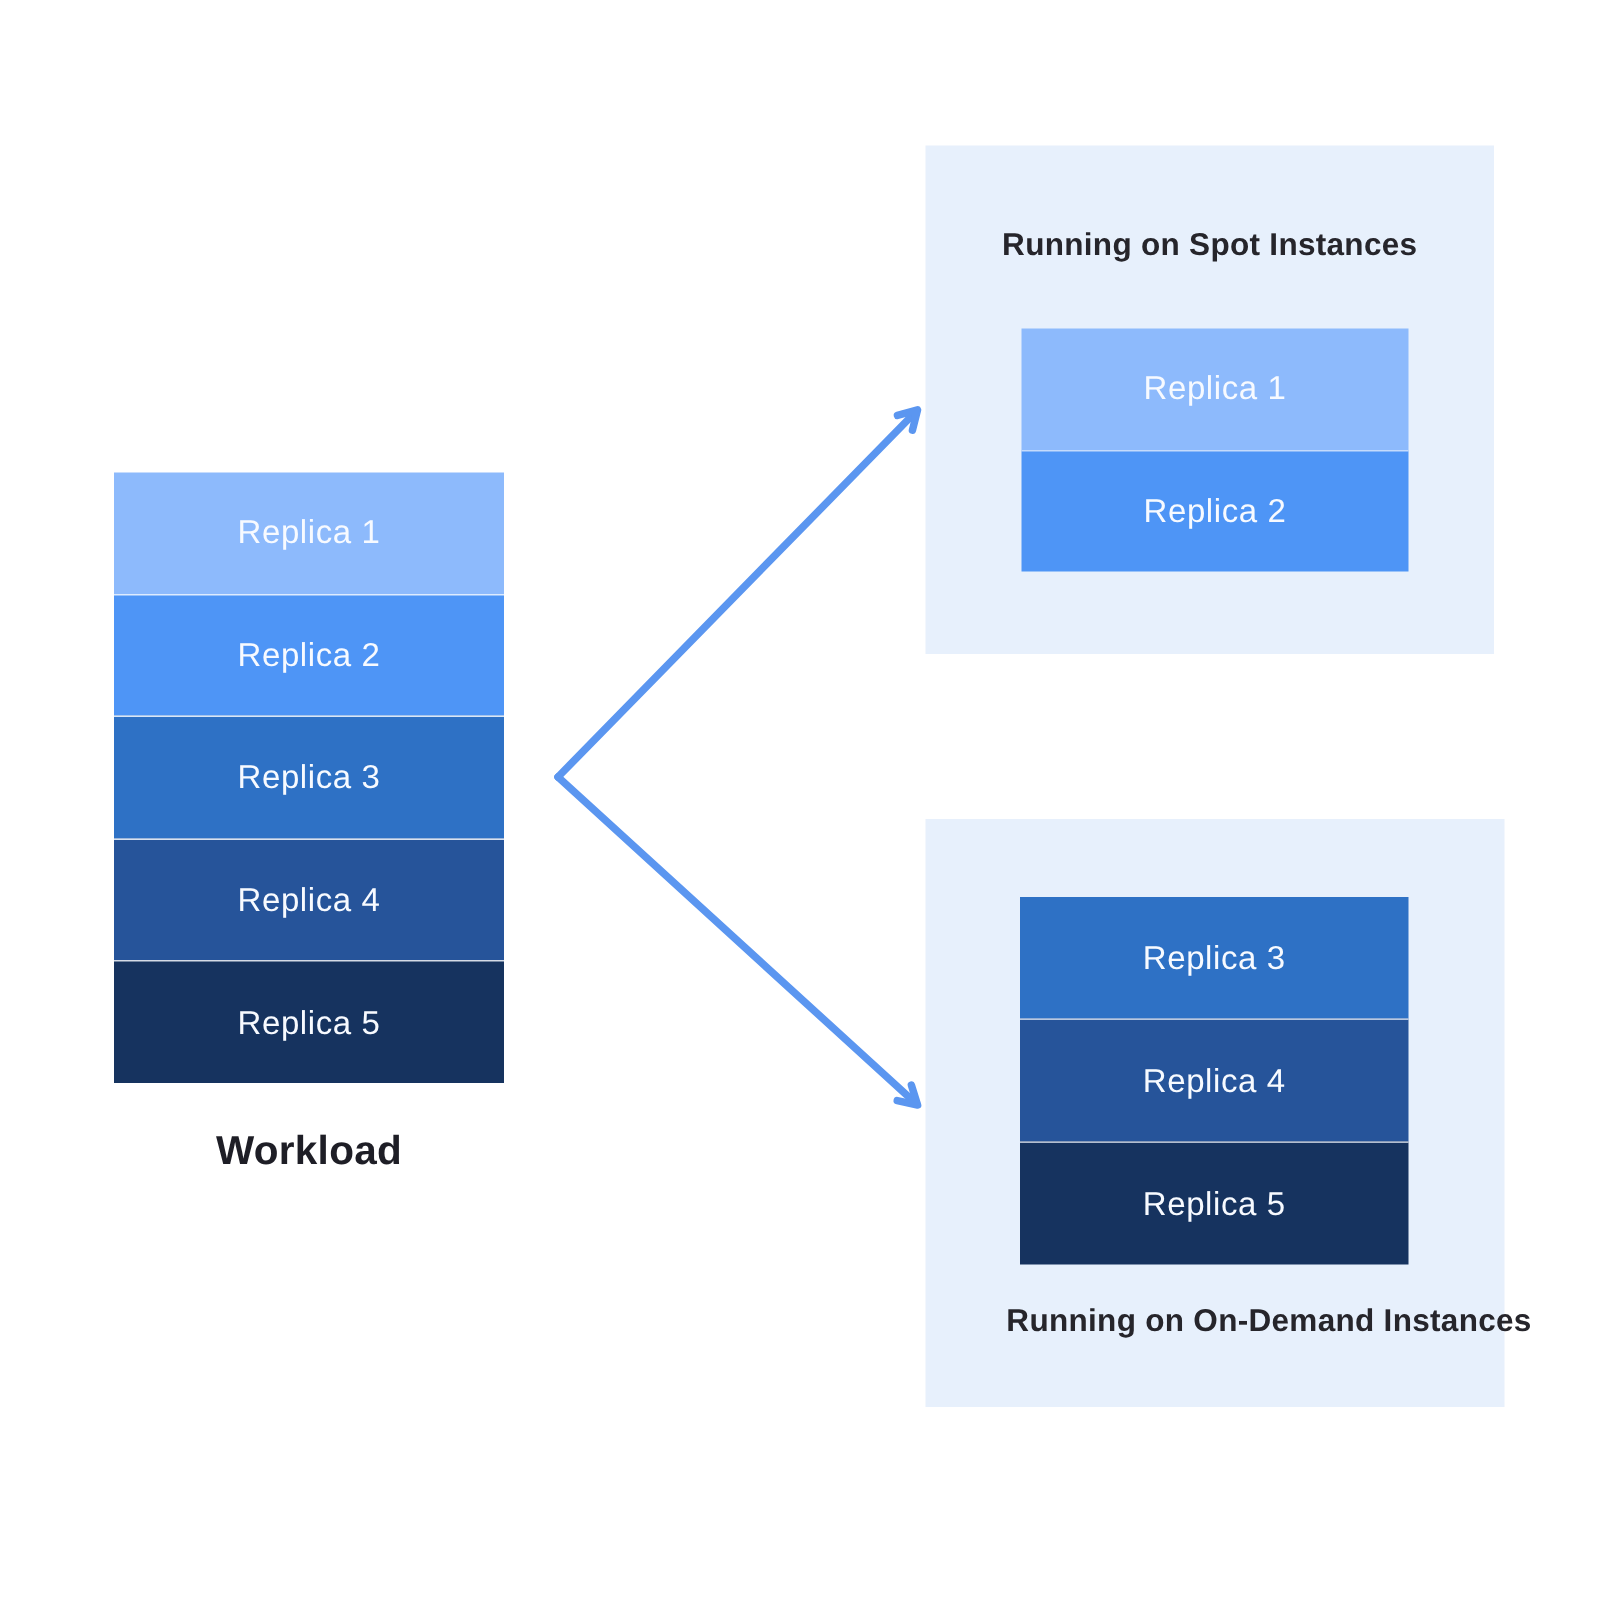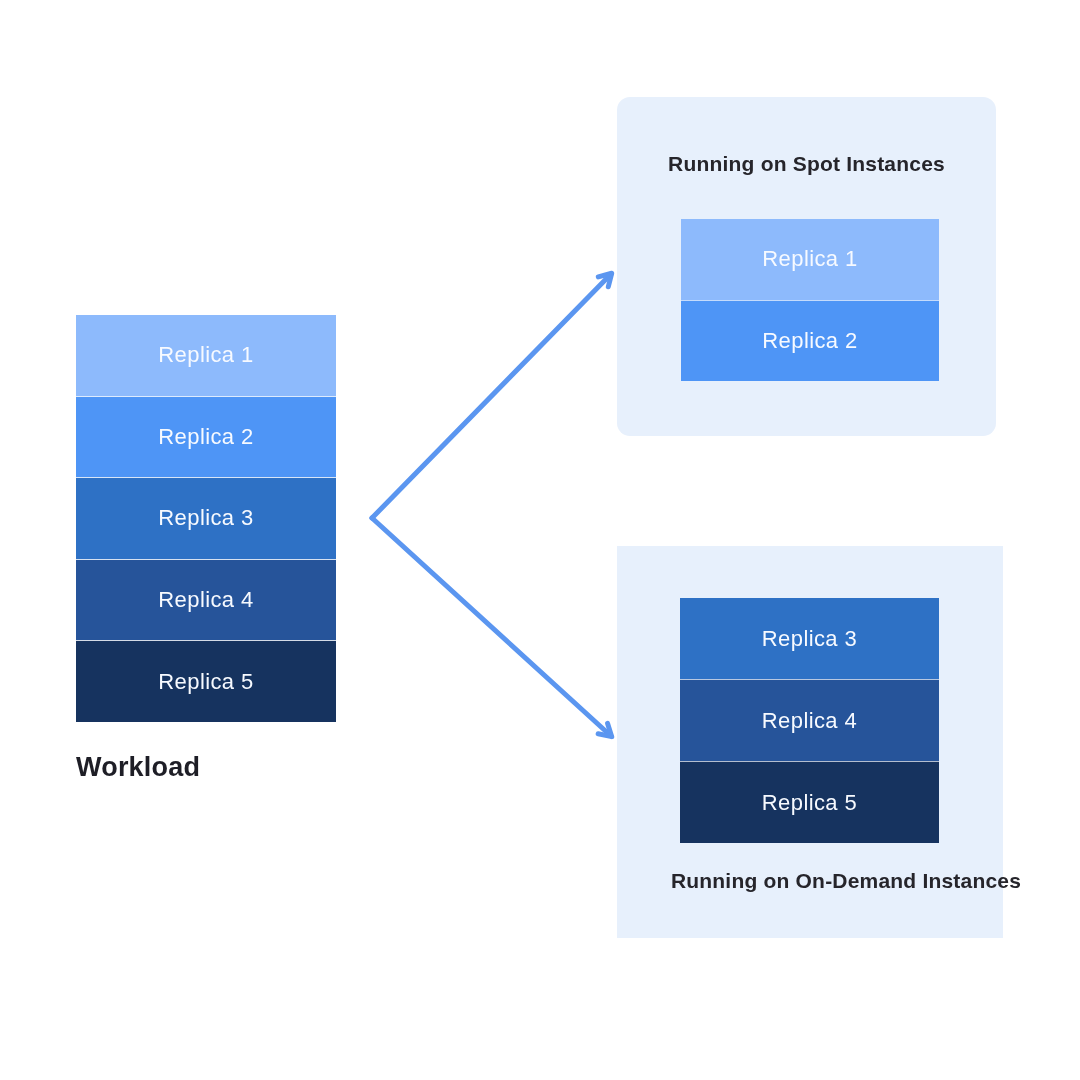--- a/index.html
+++ b/index.html
@@ -25,21 +25,21 @@
     display: flex; align-items: center; justify-content: center;
     font-size: 22px;
     letter-spacing: 0.4px;
   }
   .band + .band { border-top: 1px solid rgba(247, 250, 255, 0.85); }
 
   .workload-label {
     position: absolute;
     left: 76px; top: 752px;
     width: 260px;
-    text-align: left;
+    text-align: center;
     font-size: 27px;
     font-weight: 700;
     letter-spacing: 0.2px;
   }
 
   
   .panel { position: absolute; }
   #spot-panel  { left: 617px; top: 97px;  width: 379px; height: 339px; }
   #od-panel    { left: 617px; top: 546px; width: 386px; height: 392px; }
 
@@ -94,21 +94,21 @@
     <div class="band" style="background-color: rgb(38, 84, 154);">
       <span>Replica 4</span>
     </div>
     <div class="band" style="background-color: rgb(22, 51, 95);">
       <span>Replica 5</span>
     </div>
   </div>
 
   <div class="workload-label" style="color: rgb(30, 30, 38);">Workload</div>
 
-  <div class="panel" id="spot-panel" style="background-color: rgb(231, 240, 252); border-radius: 13px;">
+  <div class="panel" id="spot-panel" style="background-color: rgb(231, 240, 252);">
     <div class="panel-title" id="spot-title" style="color: rgb(38, 37, 43);">Running on Spot Instances</div>
     <div class="box-stack" id="spot-boxes" style="color: rgb(247, 250, 255);">
       <div class="box" style="background-color: rgb(141, 186, 252);">
         <span>Replica 1</span>
       </div>
       <div class="box" style="background-color: rgb(78, 149, 246);">
         <span>Replica 2</span>
       </div>
     </div>
   </div>

